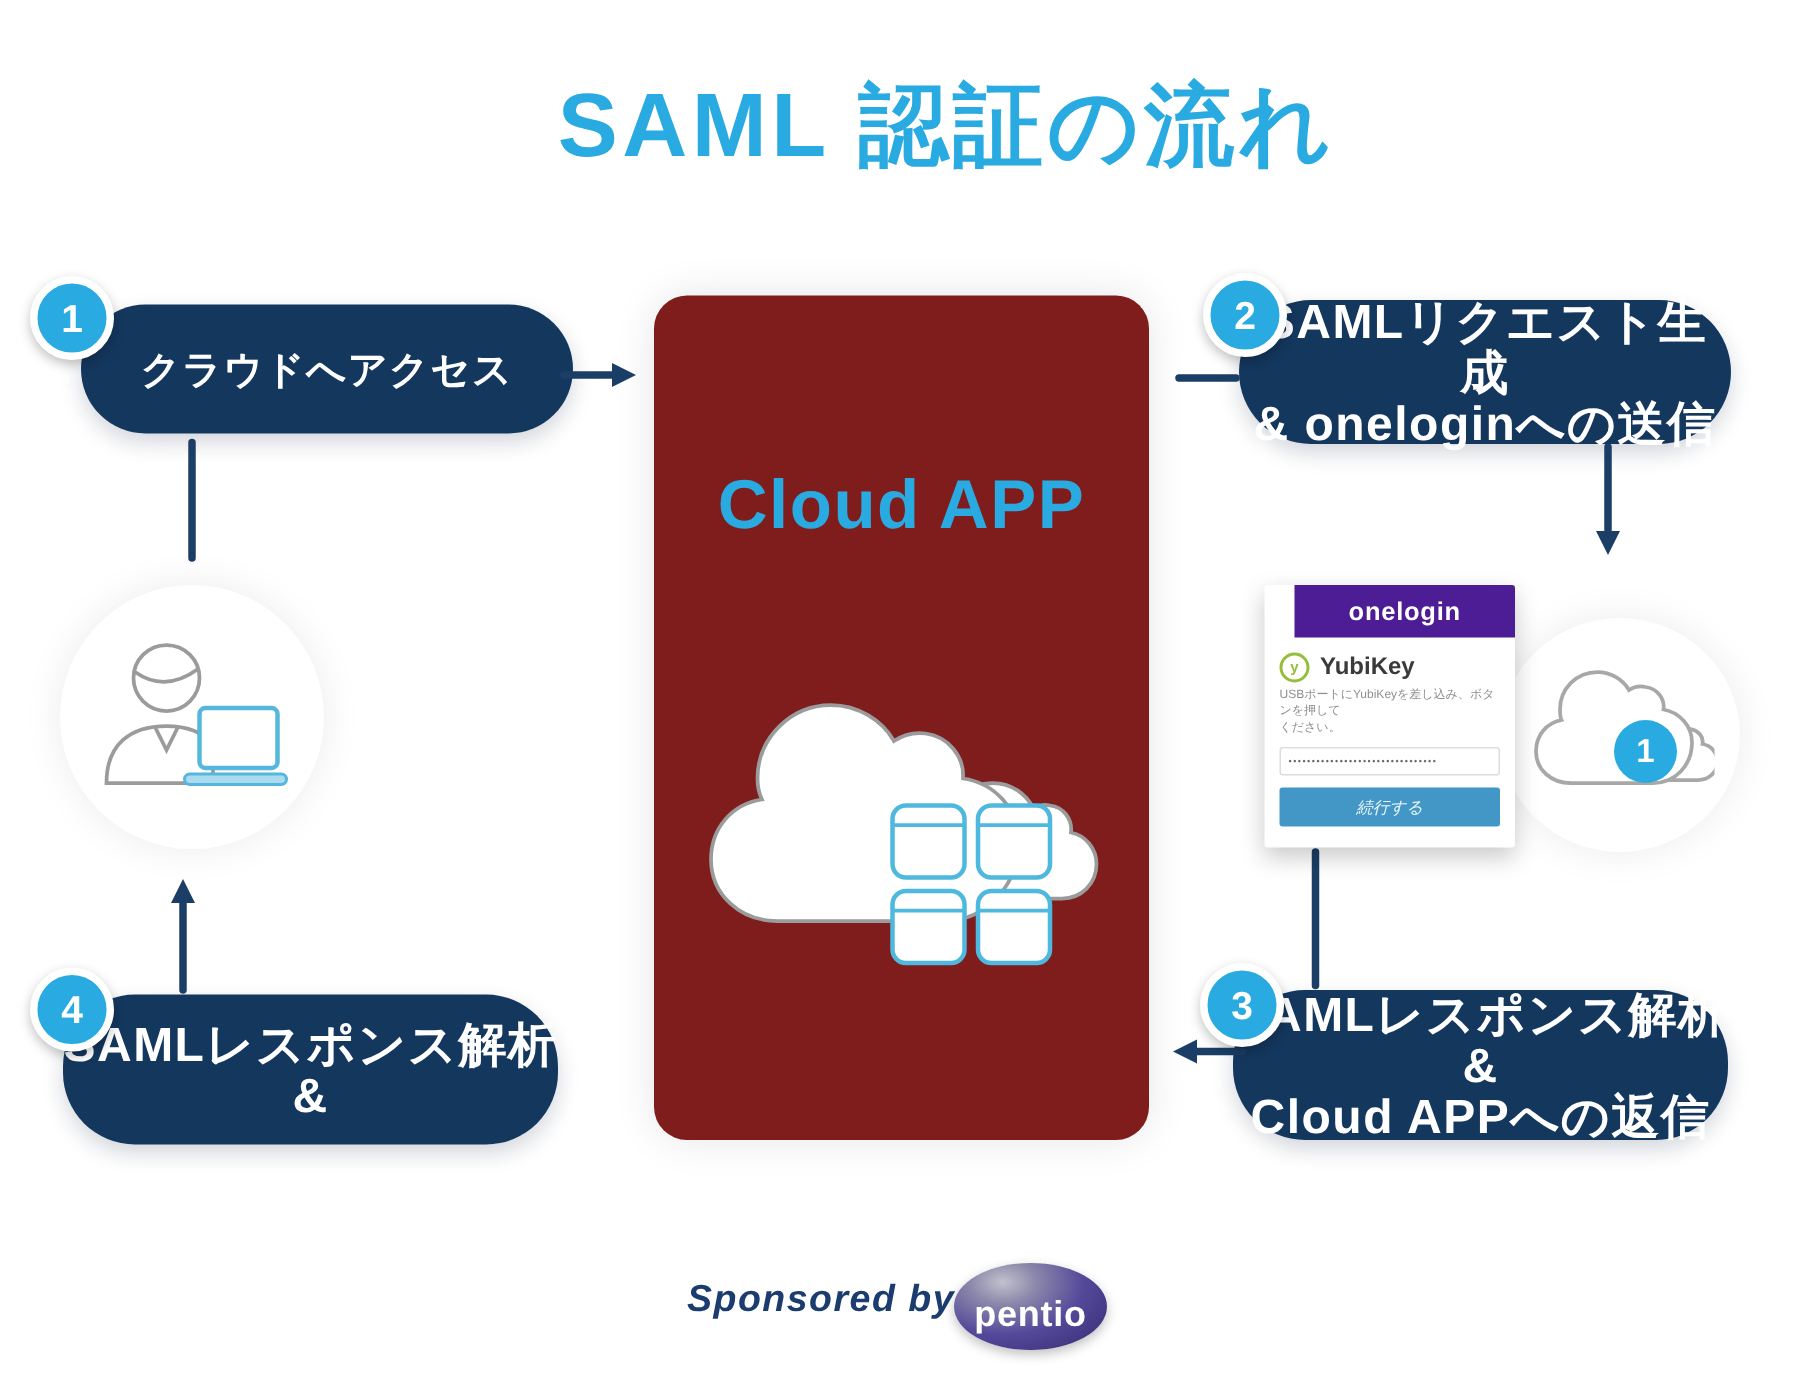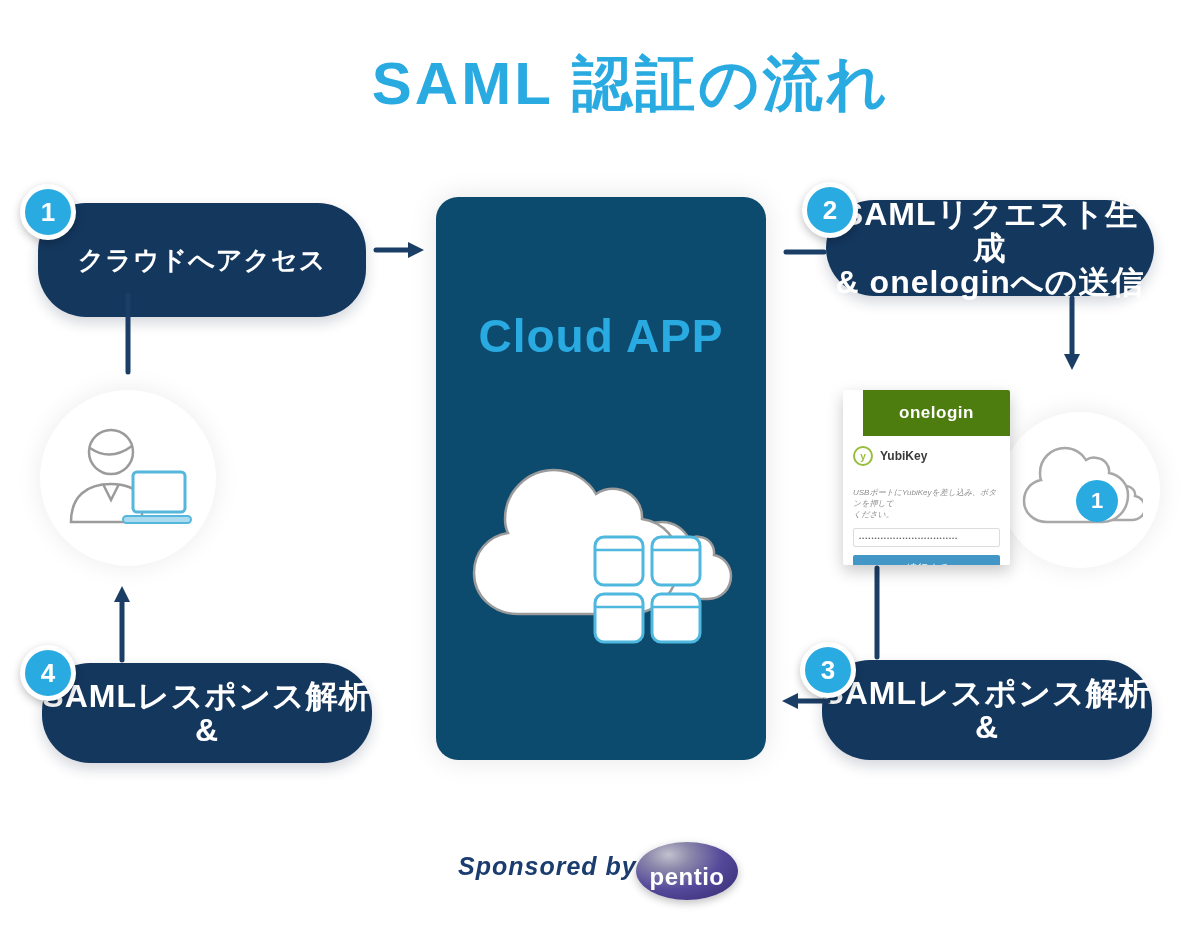--- a/index.html
+++ b/index.html
@@ -11,40 +11,40 @@
     position:absolute;left:12px;top:44px;width:100%;text-align:center;
     font-size:60px;font-weight:800;letter-spacing:3px;color:#29ABE2;padding-left:19px;
   }
   
   .pill{
     position:absolute;background:#14375E;border-radius:48px;color:#fff;
     display:flex;flex-direction:column;justify-content:center;align-items:center;
     text-align:center;box-shadow:0 6px 14px rgba(10,30,60,.18);
   }
   .pill .ln{font-weight:700;font-size:32px;line-height:34px;letter-spacing:1px;}
-  .pill1{left:38px;top:203px;width:328px;height:114px;}
+  .pill1{left:54px;top:203px;width:328px;height:86px;}
   .pill1 .ln{font-size:26px;}
   .pill2{left:826px;top:200px;width:328px;height:96px;}
   .pill3{left:822px;top:660px;width:330px;height:100px;}
   .pill4{left:42px;top:663px;width:330px;height:100px;}
   .badge{
     position:absolute;width:46px;height:46px;border-radius:50%;
     background:#29ABE2;border:5px solid #ffffff;
     box-shadow:0 3px 8px rgba(0,0,0,.25);
     display:flex;align-items:center;justify-content:center;
     color:#fff;font-size:26px;font-weight:800;z-index:5;
   }
   .badge1{left:20px;top:184px;}
   .badge2{left:802px;top:182px;}
   .badge3{left:800px;top:642px;}
   .badge4{left:20px;top:645px;}
   
   .card{
     position:absolute;left:436px;top:197px;width:330px;height:563px;
-    background:#0c4a6e;border-radius:22px;box-shadow:0 0 28px rgba(0,0,0,.10);
+    background:#7f1d1d;border-radius:22px;box-shadow:0 0 28px rgba(0,0,0,.10);
   }
   .card-title{
     position:absolute;left:0;top:112px;width:100%;text-align:center;
     font-size:46px;font-weight:800;letter-spacing:1px;color:#29ABE2;
   }
   .card-cloud{position:absolute;left:14px;top:252px;}
   
   .round{
     position:absolute;background:#fff;border-radius:50%;
     box-shadow:0 0 26px rgba(0,0,0,.08);
@@ -56,31 +56,31 @@
     position:absolute;left:1076px;top:480px;width:42px;height:42px;border-radius:50%;
     background:#29ABE2;display:flex;align-items:center;justify-content:center;
     color:#fff;font-size:22px;font-weight:800;z-index:6;
   }
   
   .ol-card{
     position:absolute;left:843px;top:390px;width:167px;height:175px;background:#fff;
     box-shadow:0 6px 16px rgba(0,0,0,.22);border-radius:2px;z-index:4;overflow:hidden;
   }
   .ol-head{
-    height:46px;background:#4d7c0f;display:flex;align-items:center;justify-content:center;
+    height:35px;background:#4c1d95;display:flex;align-items:center;justify-content:center;
     color:#fff;font-size:17px;font-weight:700;letter-spacing:.5px;margin-left:20px;
   }
   .ol-body{padding:8px 10px 0 10px;}
   .ol-provider{display:flex;align-items:center;gap:7px;margin-top:2px;}
   .yk-ic{
     width:16px;height:16px;border-radius:50%;border:2px solid #96BE3C;color:#96BE3C;
     font-size:10px;font-weight:700;display:flex;align-items:center;justify-content:center;
   }
-  .ol-provider .nm{font-size:12px;color:#3a3a3a;font-weight:600;}
-  .ol-instr{margin-top:21px;font-size:8px;line-height:11px;color:#8f8f8f;font-style:italic;}
+  .ol-provider .nm{font-size:16px;color:#3a3a3a;font-weight:600;}
+  .ol-instr{margin-top:2px;font-size:8px;line-height:11px;color:#8f8f8f;}
   .ol-input{
     margin-top:8px;height:17px;border:1px solid #ddd;border-radius:2px;background:#fff;
     display:flex;align-items:center;padding:0 5px;color:#666;font-size:6px;letter-spacing:1px;
     overflow:hidden;white-space:nowrap;
   }
   .ol-btn{
     margin:8px 0 0 0;height:26px;background:#4397C6;border-radius:2px;border:none;width:100%;
     color:#eaf4fa;font-size:11px;display:flex;align-items:center;justify-content:center;cursor:pointer;font-style:italic;
   }
   
@@ -112,20 +112,21 @@
 
   <div class="badge badge2">2</div>
   <div class="pill pill2">
     <div class="ln">SAMLリクエスト生成</div>
     <div class="ln">&amp; oneloginへの送信</div>
   </div>
 
   <div class="badge badge3">3</div>
   <div class="pill pill3">
     <div class="ln">SAMLレスポンス解析 &amp;</div>
+    <div class="ln">Cloud APPへの返信</div>
   </div>
 
   <div class="badge badge4">4</div>
   <div class="pill pill4">
     <div class="ln">SAMLレスポンス解析 &amp;</div>
   </div>
 
   <div class="card">
     <div class="card-title">Cloud APP</div>
     <svg class="card-cloud" width="300" height="230" viewBox="0 0 300 230">

